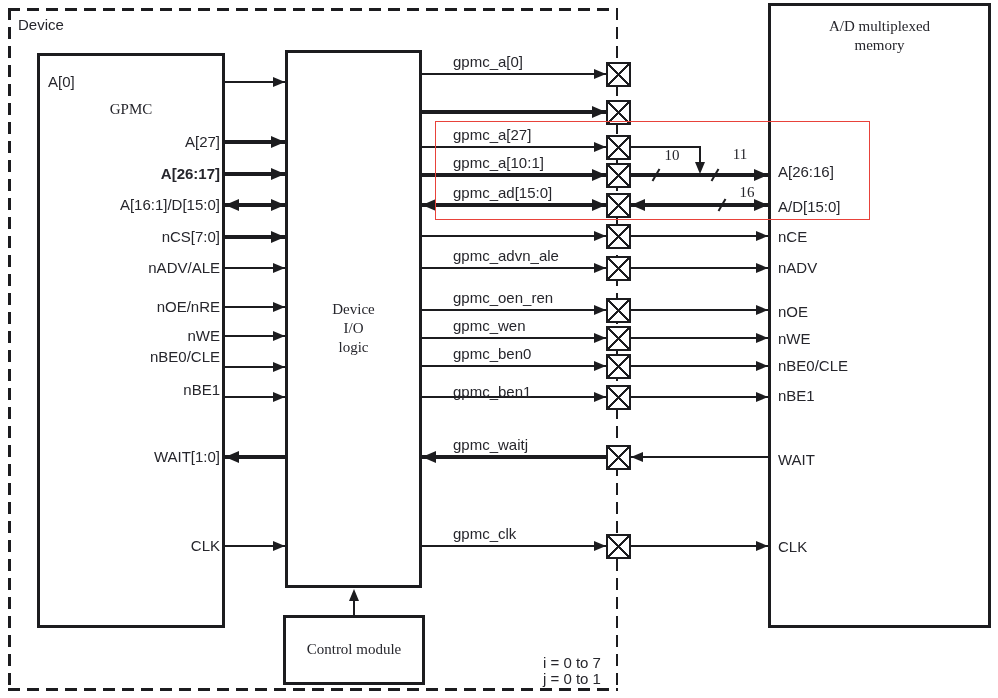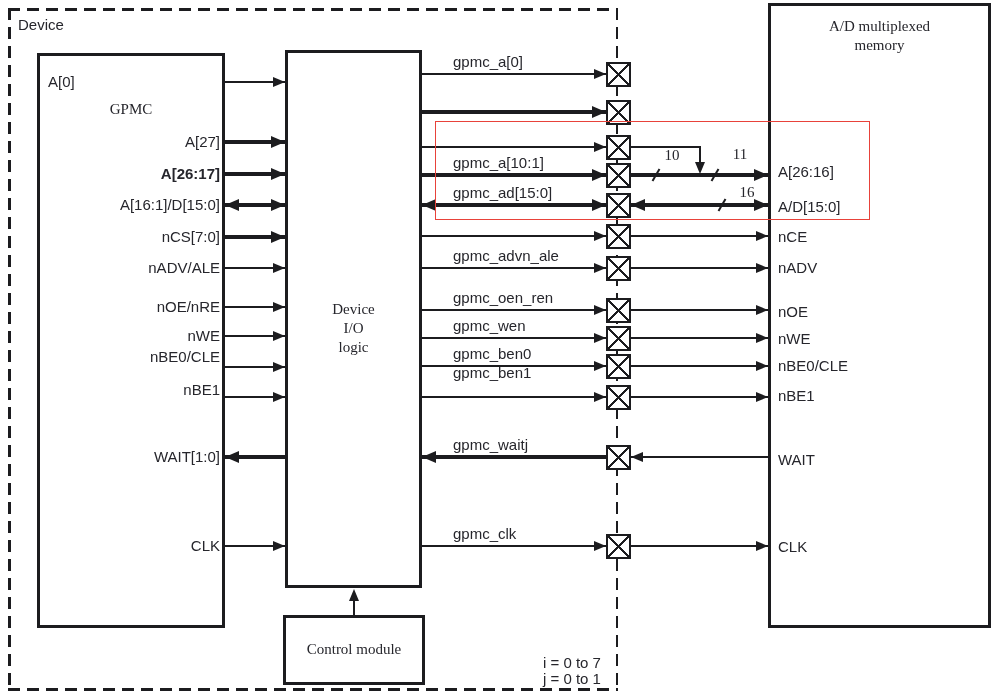--- a/index.html
+++ b/index.html
@@ -109,20 +109,21 @@
     <div style="position: absolute; left: 40px; top: 537px; width: 180px; text-align: right; white-space: nowrap; z-index: 5;">CLK</div>
     <div style="position: absolute; left: 422px; top: 73.25px; width: 184px; height: 1.5px; background: rgb(28, 28, 31); z-index: 3;"></div>
     <div style="position: absolute; width: 0px; height: 0px; z-index: 3; left: 594px; top: 69px; border-top: 5px solid transparent; border-bottom: 5px solid transparent; border-left: 12px solid rgb(28, 28, 31);"></div>
     <div style="position: absolute; left: 453px; top: 53px; width: 170px; text-align: left; white-space: nowrap; z-index: 5;">gpmc_a[0]</div>
     <div class="iocell" style="top: 61.5px;"></div>
     <div style="position: absolute; left: 422px; top: 110px; width: 184px; height: 4px; background: rgb(28, 28, 31); z-index: 3;"></div>
     <div style="position: absolute; width: 0px; height: 0px; z-index: 3; left: 592px; top: 105.5px; border-top: 6.5px solid transparent; border-bottom: 6.5px solid transparent; border-left: 14px solid rgb(28, 28, 31);"></div>
     <div class="iocell" style="top: 99.5px;"></div>
     <div style="position: absolute; left: 422px; top: 146.25px; width: 184px; height: 1.5px; background: rgb(28, 28, 31); z-index: 3;"></div>
     <div style="position: absolute; width: 0px; height: 0px; z-index: 3; left: 594px; top: 142px; border-top: 5px solid transparent; border-bottom: 5px solid transparent; border-left: 12px solid rgb(28, 28, 31);"></div>
+    <div style="position: absolute; left: 453px; top: 126px; width: 170px; text-align: left; white-space: nowrap; z-index: 5;">gpmc_a[27]</div>
     <div class="iocell" style="top: 134.5px;"></div>
     <div style="position: absolute; left: 422px; top: 173px; width: 184px; height: 4px; background: rgb(28, 28, 31); z-index: 3;"></div>
     <div style="position: absolute; width: 0px; height: 0px; z-index: 3; left: 592px; top: 168.5px; border-top: 6.5px solid transparent; border-bottom: 6.5px solid transparent; border-left: 14px solid rgb(28, 28, 31);"></div>
     <div style="position: absolute; left: 453px; top: 154px; width: 170px; text-align: left; white-space: nowrap; z-index: 5;">gpmc_a[10:1]</div>
     <div class="iocell" style="top: 162.5px;"></div>
     <div style="position: absolute; left: 422px; top: 203px; width: 184px; height: 4px; background: rgb(28, 28, 31); z-index: 3;"></div>
     <div style="position: absolute; width: 0px; height: 0px; z-index: 3; left: 592px; top: 198.5px; border-top: 6.5px solid transparent; border-bottom: 6.5px solid transparent; border-left: 14px solid rgb(28, 28, 31);"></div>
     <div style="position: absolute; width: 0px; height: 0px; z-index: 3; left: 422px; top: 198.5px; border-top: 6.5px solid transparent; border-bottom: 6.5px solid transparent; border-right: 14px solid rgb(28, 28, 31);"></div>
     <div style="position: absolute; left: 453px; top: 184px; width: 170px; text-align: left; white-space: nowrap; z-index: 5;">gpmc_ad[15:0]</div>
     <div class="iocell" style="top: 192.5px;"></div>
@@ -140,21 +141,21 @@
     <div style="position: absolute; left: 422px; top: 337.25px; width: 184px; height: 1.5px; background: rgb(28, 28, 31); z-index: 3;"></div>
     <div style="position: absolute; width: 0px; height: 0px; z-index: 3; left: 594px; top: 333px; border-top: 5px solid transparent; border-bottom: 5px solid transparent; border-left: 12px solid rgb(28, 28, 31);"></div>
     <div style="position: absolute; left: 453px; top: 317px; width: 170px; text-align: left; white-space: nowrap; z-index: 5;">gpmc_wen</div>
     <div class="iocell" style="top: 325.5px;"></div>
     <div style="position: absolute; left: 422px; top: 365.25px; width: 184px; height: 1.5px; background: rgb(28, 28, 31); z-index: 3;"></div>
     <div style="position: absolute; width: 0px; height: 0px; z-index: 3; left: 594px; top: 361px; border-top: 5px solid transparent; border-bottom: 5px solid transparent; border-left: 12px solid rgb(28, 28, 31);"></div>
     <div style="position: absolute; left: 453px; top: 345px; width: 170px; text-align: left; white-space: nowrap; z-index: 5;">gpmc_ben0</div>
     <div class="iocell" style="top: 353.5px;"></div>
     <div style="position: absolute; left: 422px; top: 396.25px; width: 184px; height: 1.5px; background: rgb(28, 28, 31); z-index: 3;"></div>
     <div style="position: absolute; width: 0px; height: 0px; z-index: 3; left: 594px; top: 392px; border-top: 5px solid transparent; border-bottom: 5px solid transparent; border-left: 12px solid rgb(28, 28, 31);"></div>
-    <div style="position: absolute; left: 453px; top: 364px; width: 170px; text-align: left; white-space: nowrap; z-index: 5;">gpmc_ben1</div>
+    <div style="position: absolute; left: 453px; top: 383px; width: 170px; text-align: left; white-space: nowrap; z-index: 5;">gpmc_ben1</div>
     <div class="iocell" style="top: 384.5px;"></div>
     <div style="position: absolute; left: 422px; top: 455px; width: 184px; height: 4px; background: rgb(28, 28, 31); z-index: 3;"></div>
     <div style="position: absolute; width: 0px; height: 0px; z-index: 3; left: 422px; top: 450.5px; border-top: 6.5px solid transparent; border-bottom: 6.5px solid transparent; border-right: 14px solid rgb(28, 28, 31);"></div>
     <div style="position: absolute; left: 453px; top: 436px; width: 170px; text-align: left; white-space: nowrap; z-index: 5;">gpmc_waitj</div>
     <div class="iocell" style="top: 444.5px;"></div>
     <div style="position: absolute; left: 422px; top: 545.25px; width: 184px; height: 1.5px; background: rgb(28, 28, 31); z-index: 3;"></div>
     <div style="position: absolute; width: 0px; height: 0px; z-index: 3; left: 594px; top: 541px; border-top: 5px solid transparent; border-bottom: 5px solid transparent; border-left: 12px solid rgb(28, 28, 31);"></div>
     <div style="position: absolute; left: 453px; top: 525px; width: 170px; text-align: left; white-space: nowrap; z-index: 5;">gpmc_clk</div>
     <div class="iocell" style="top: 533.5px;"></div>
     <div style="position: absolute; left: 631px; top: 235.25px; width: 137px; height: 1.5px; background: rgb(28, 28, 31); z-index: 3;"></div>

